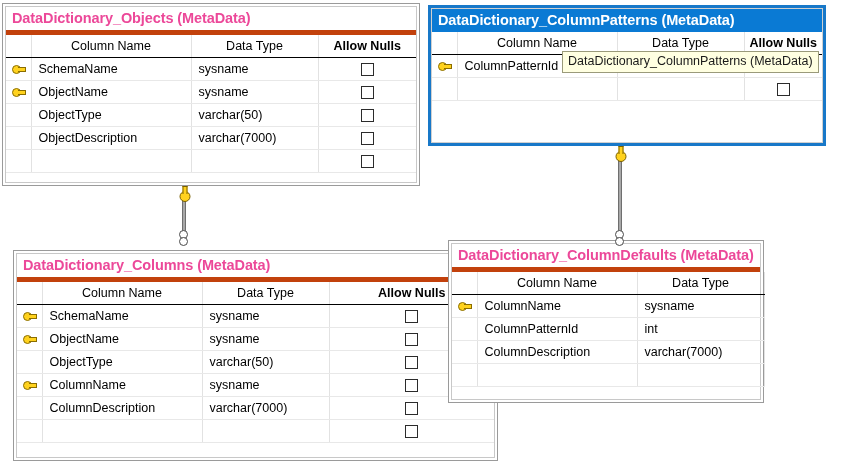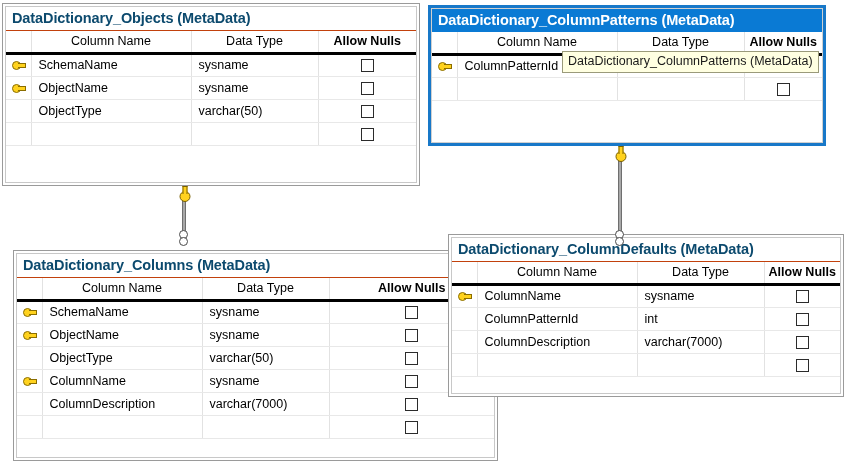--- a/index.html
+++ b/index.html
@@ -32,26 +32,26 @@
     height: 100%;
     background: #ffffff;
     display: flex;
     flex-direction: column;
   }
   .tbl.selected .tbl-inner { border: 1px solid #d0d0d0; }
 
   .tbl-title {
     font-size: 14.5px;
     font-weight: bold;
-    color: #0c4a6e;
+    color: #ec4899;
     padding: 3px 0 4px 6px;
     letter-spacing: -0.1px;
     white-space: nowrap;
     background: #ffffff;
-    border-bottom: 1px solid #c2410c;
+    border-bottom: 5px solid #c2410c;
   }
   .tbl.selected .tbl-title {
     background: #0a7ad4;
     color: #ffffff;
     border-bottom: none;
   }
 
   .grid { width: 100%; border-collapse: collapse; table-layout: fixed; }
   .grid td, .grid th {
     border-right: 1px solid #e2e2e2;
@@ -61,21 +61,21 @@
     color: #000;
     font-weight: normal;
     padding: 0 0 0 7px;
     text-align: left;
     vertical-align: middle;
     white-space: nowrap;
     overflow: hidden;
   }
   .grid th {
     text-align: center;
-    border-bottom: 3px solid #000000;
+    border-bottom: 1px solid #000000;
     padding: 0;
     height: 22px;
   }
   .grid td.last, .grid th.last { border-right: none; font-weight: bold; }
   .col-key   { width: 25px; padding: 0 !important; text-align: center !important; }
   .col-nulls { text-align: center !important; padding: 0 !important; }
 
   .keyicon {
     display: inline-block;
     width: 13px; height: 13px;
@@ -206,20 +206,26 @@
               <td class="col-nulls last"><span class="cbox"></span></td>
             </tr>
             <tr>
               <td class="col-key"></td>
               <td>ObjectType</td>
               <td>varchar(50)</td>
               <td class="col-nulls last"><span class="cbox"></span></td>
             </tr>
             <tr>
               <td class="col-key"></td>
+              <td>ObjectDescription</td>
+              <td>varchar(7000)</td>
+              <td class="col-nulls last"><span class="cbox"></span></td>
+            </tr>
+            <tr>
+              <td class="col-key"></td>
               <td></td>
               <td></td>
               <td class="col-nulls last"><span class="cbox"></span></td>
             </tr>
           </tbody>
         </table>
         <div class="filler"></div>
       </div>
     </div>
     <div class="tbl selected" style="left: 428px; top: 5px; width: 398px; height: 141px;">
@@ -299,21 +305,21 @@
               <td class="col-key"></td>
               <td></td>
               <td></td>
               <td class="col-nulls last"><span class="cbox"></span></td>
             </tr>
           </tbody>
         </table>
         <div class="filler"></div>
       </div>
     </div>
-    <div class="tbl" style="left: 448px; top: 234px; width: 396px; height: 163px;">
+    <div class="tbl" style="left: 448px; top: 240px; width: 316px; height: 163px;">
       <div class="tbl-inner">
         <div class="tbl-title">DataDictionary_ColumnDefaults (MetaData)</div>
         <table class="grid">
           <thead>
             <tr>
               <th class="col-key"></th>
               <th style="width: 160px;">Column Name</th>
               <th style="width: 127px;">Data Type</th>
               <th class="last">Allow Nulls</th>
             </tr>

